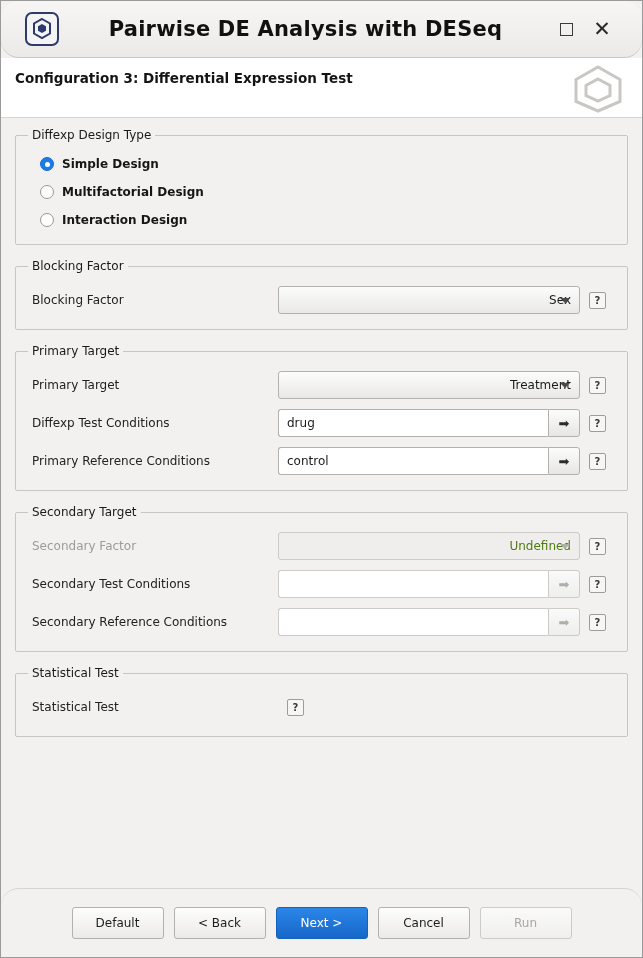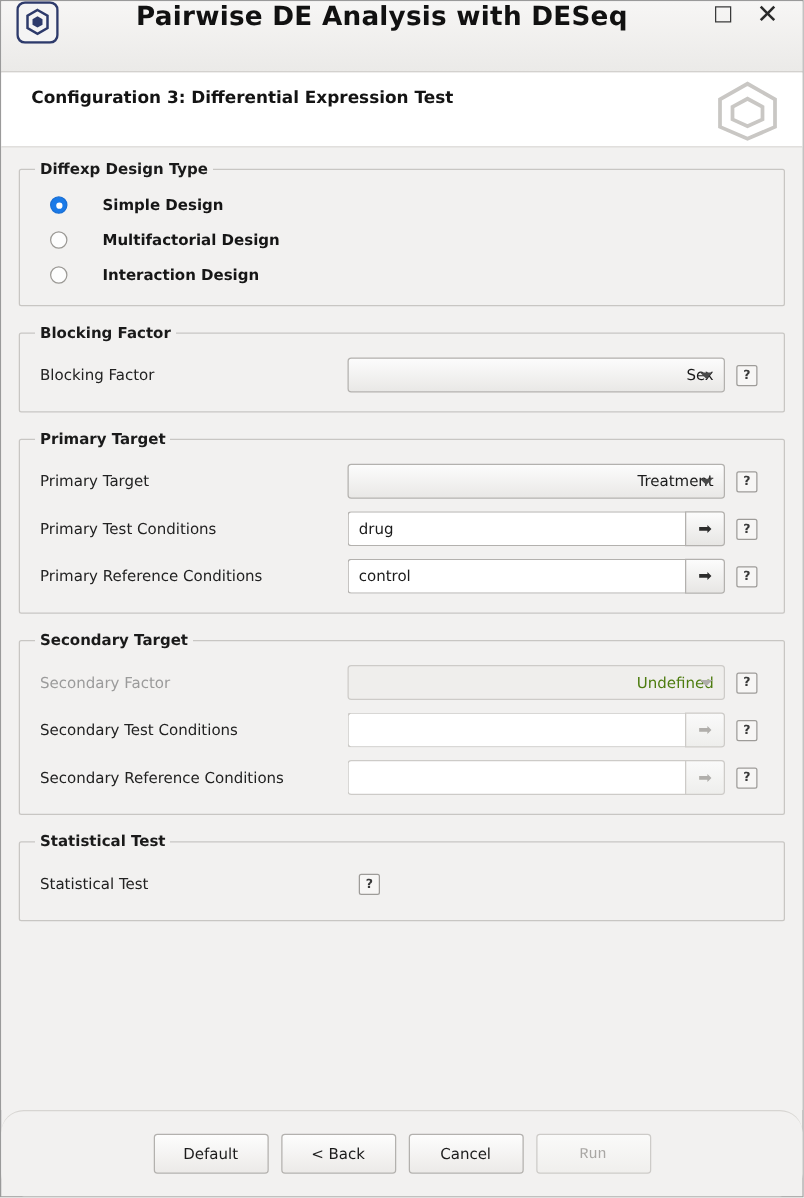--- a/index.html
+++ b/index.html
@@ -23,24 +23,25 @@
     background: #f2f1f0;
     display: flex;
     flex-direction: column;
   }
   
   .titlebar {
     height: 56px;
     background: linear-gradient(to bottom, #f7f6f5, #ebeae8);
     border-bottom: 1px solid #c9c7c4;
     display: flex;
-    align-items: flex-start;
-    padding: 0 12px;
+    align-items: center;
+    padding: 0 24px;
     position: relative;
     flex: none;
+    border-radius: 18px;
   }
   .logo-hex {
     width: 34px;
     height: 34px;
     flex: none;
     margin-right: 6px;
   }
   .title-text {
     flex: 1;
     text-align: center;
@@ -73,21 +74,21 @@
   .close-x {
     font-size: 21px;
     line-height: 1;
     color: #2a2a2a;
     font-weight: 300;
   }
   
   .header {
     background: #ffffff;
     border-bottom: 1px solid #d7d5d2;
-    padding: 12px 14px 10px 24px;
+    padding: 12px 14px 10px 14px;
     position: relative;
     flex: none;
     height: 60px;
     box-sizing: border-box;
   }
   .header-title {
     font-size: 13.5px;
     font-weight: bold;
     color: #141414;
   }
@@ -108,31 +109,30 @@
   }
   fieldset.group {
     border: 1px solid #c8c6c3;
     border-radius: 2px;
     margin: 0 0 14px 0;
     padding: 8px 10px 10px 10px;
     background: #f2f1f0;
   }
   fieldset.group > legend {
     font-size: 12px;
-    font-weight: bold;
+    font-weight: normal;
     color: #1a1a1a;
     padding: 0 4px;
     margin-left: 2px;
   }
   
   .radio-row {
     display: flex;
     align-items: flex-end;
     padding: 7px 0 7px 14px;
-    gap: 20px;
   }
   .radio {
     width: 14px;
     height: 14px;
     border-radius: 50%;
     border: 1px solid #9b9995;
     background: #fdfdfd;
     box-sizing: border-box;
     margin-right: 8px;
     flex: none;
@@ -278,21 +278,20 @@
   }
   .btn.primary {
     background: linear-gradient(to bottom, #2b86e8, #1667c9);
     border-color: #1462c0;
     color: #ffffff;
   }
   .btn.disabled {
     color: #a9a7a4;
     background: linear-gradient(to bottom, #fafaf9, #f0efed);
     border-color: #cdcbc8;
-    font-family: Liberation Mono, monospace;
   }
 </style>
 </head>
 <body>
 
 <div class="window">
 
   <div class="titlebar">
     <span class="logo-hex">
       <svg width="34" height="34" viewBox="0 0 34 34">
@@ -358,21 +357,21 @@
       <div class="field-row">
         <div class="field-label">Primary Target</div>
         <div class="combo">
           <span>Treatment</span>
           <span class="caret"></span>
         </div>
         <div class="help">?</div>
       </div>
 
       <div class="field-row">
-        <div class="field-label">Primary Test Conditions</div>
+        <div class="field-label">Diffexp Test Conditions</div>
         <div class="textinput">
           <span>drug</span>
         </div>
         <div class="arrow-btn">➡</div>
         <div class="help">?</div>
       </div>
 
       <div class="field-row">
         <div class="field-label">Primary Reference Conditions</div>
         <div class="textinput">
@@ -420,17 +419,18 @@
         <div class="field-label">Statistical Test</div>
         <div class="help">?</div>
       </div>
     </fieldset>
 
   </div>
 
   <div class="footer">
     <div class="btn">Default</div>
     <div class="btn">&lt; Back</div>
+    <div class="btn primary">Next &gt;</div>
     <div class="btn">Cancel</div>
     <div class="btn disabled">Run</div>
   </div>
 
 </div>
 
 </body></html>

